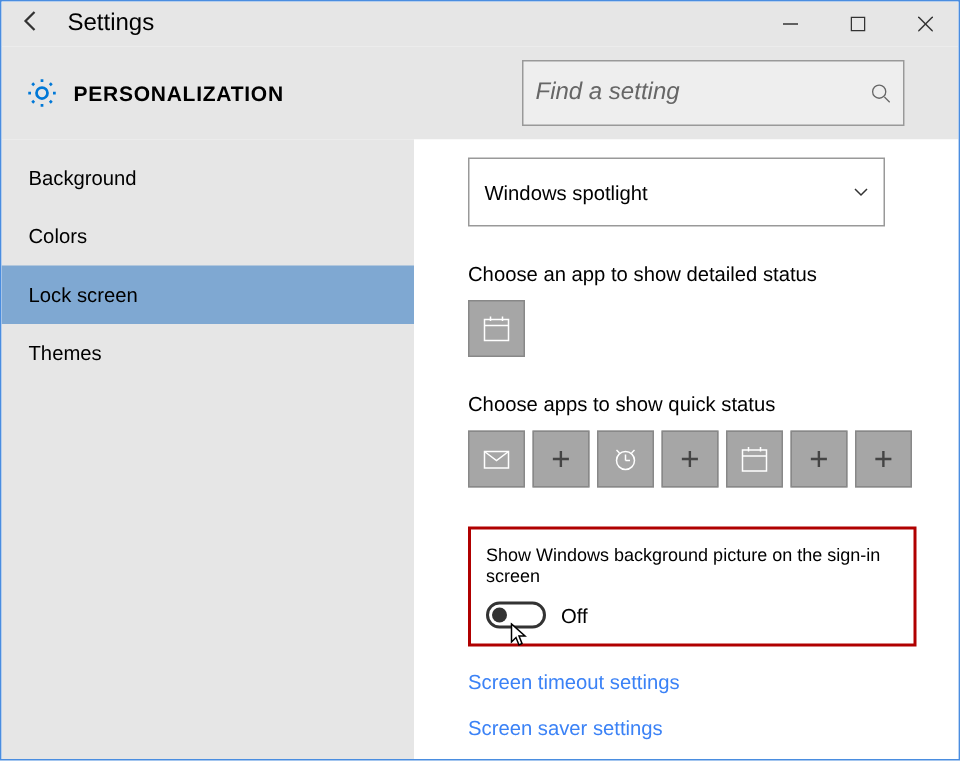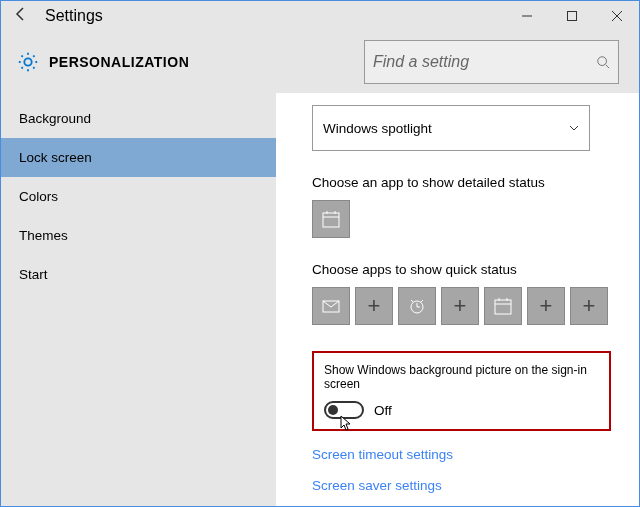--- a/index.html
+++ b/index.html
@@ -4,21 +4,21 @@
 <style>
   * { box-sizing: border-box; margin: 0; padding: 0; font-family: "Segoe UI", Arial, sans-serif; }
   body { width: 640px; height: 507px; background: #fff; border: 1px solid #4a8de0; overflow: hidden; font-size: 13px; color: #000; }
   
   .titlebar { height: 30px; display: flex; align-items: center; background: #e6e6e6; }
   .titlebar .back { width: 40px; text-align: center; font-size: 16px; cursor: pointer; }
   .titlebar .title { flex: 1; padding-left: 4px; font-size: 16px; }
   .titlebar .winbtns { display: flex; }
   .titlebar .winbtn { width: 45px; height: 30px; display: flex; align-items: center; justify-content: center; cursor: pointer; }
   
-  .header { height: 62px; background: #e6e6e6; display: flex; align-items: center; padding: 0 20px 0 16px; }
+  .header { height: 62px; background: #e6e6e6; display: flex; align-items: center; padding: 0 36px 0 16px; }
   .gear { width: 22px; height: 22px; margin-right: 10px; }
   .header h1 { font-size: 14px; font-weight: 600; letter-spacing: 0.5px; flex: 1; }
   .search { width: 255px; height: 44px; border: 1px solid #999; background: #eee; display: flex; align-items: center; padding: 0 8px; color: #666; font-size: 16px; }
   .search span { flex: 1; font-style: italic; }
   
   .body { display: flex; height: calc(100% - 92px); }
   .sidebar { width: 275px; background: #e6e6e6; padding-top: 6px; }
   .nav-item { padding: 12px 18px; font-size: 13.5px; cursor: pointer; }
   .nav-item.selected { background: #7fa8d2; }
   
@@ -83,24 +83,23 @@
     <svg width="14" height="14" viewBox="0 0 16 16">
         <circle cx="7" cy="7" r="5" stroke="#666" fill="none"></circle>
         <line x1="11" y1="11" x2="15" y2="15" stroke="#666"></line>
       </svg>
   </div>
 </div>
 
 <div class="body">
   <div class="sidebar">
     <div class="nav-item">Background</div>
+    <div class="nav-item">Colors</div>
     <div class="nav-item selected">Lock screen</div>
-    <div class="nav-item">Colors</div>
     <div class="nav-item">Themes</div>
-    <div class="nav-item">Start</div>
   </div>
 
   <div class="content">
     <div class="dropdown">
       <span class="dd-label">Windows spotlight</span>
       <svg class="chev" viewBox="0 0 10 10">
           <path d="M1 3 L5 7 L9 3" stroke="#333" fill="none"></path>
         </svg>
     </div>
 

